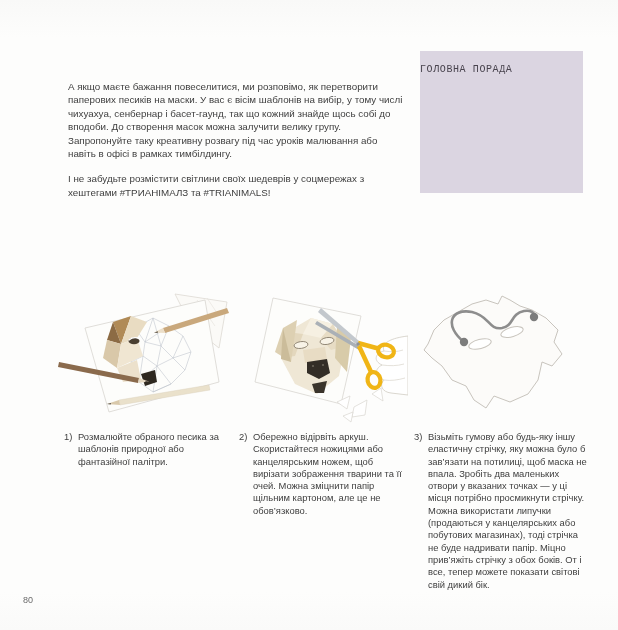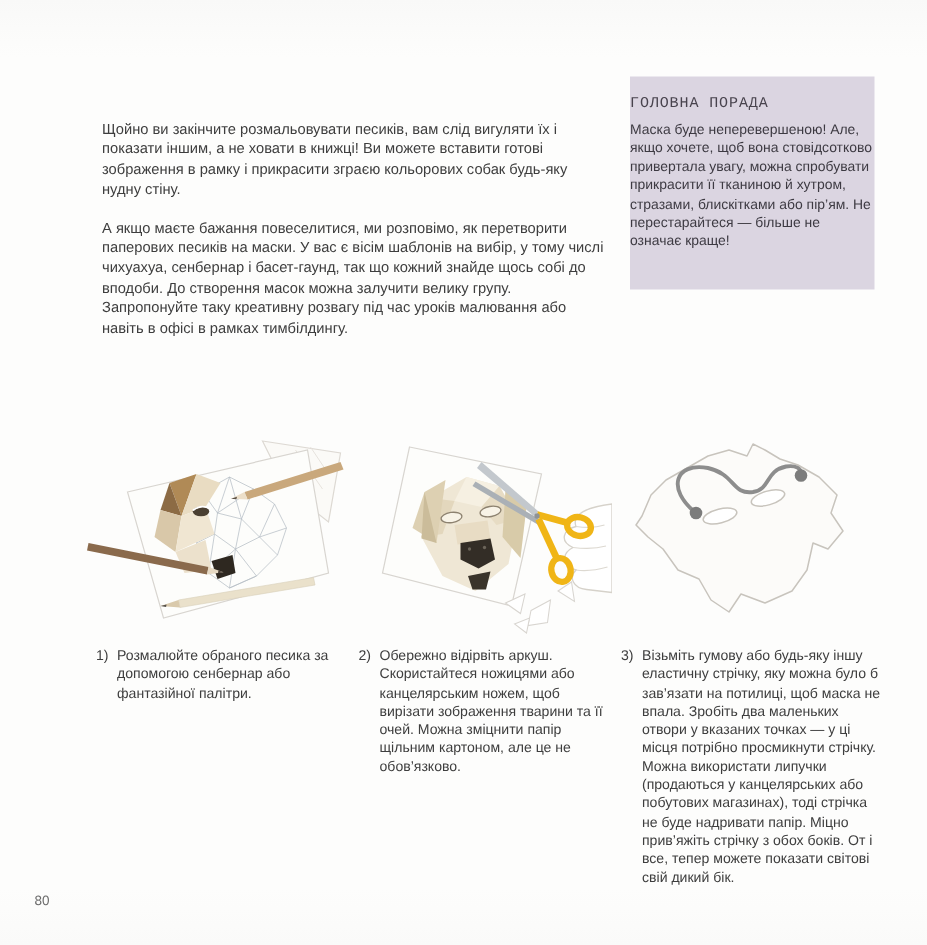--- a/index.html
+++ b/index.html
@@ -39,27 +39,26 @@
   #step3{left:414px;width:174px;}
   .pagenum{position:absolute;left:23px;top:595px;font-size:9px;color:#6b6b6b;}
 </style>
 </head>
 <body>
 
 <div class="page">
 
 
   <div class="intro">
-    <p>Щойно ви закінчите розмальовувати песиків, вам слід вигуляти їх і показати іншим, а не ховати в книжці! Ви можете вставити готові зображення в рамку і прикрасити зграєю кольорових собак будь-яку нудну стіну.</p>
     <p>А якщо маєте бажання повеселитися, ми розповімо, як перетворити паперових песиків на маски. У вас є вісім шаблонів на вибір, у тому числі чихуахуа, сенбернар і басет-гаунд, так що кожний знайде щось собі до вподоби. До створення масок можна залучити велику групу. Запропонуйте таку креативну розвагу під час уроків малювання або навіть в офісі в рамках тимбілдингу.</p>
+    <p>І не забудьте розмістити світлини своїх шедеврів у соцмережах з хештегами #ТРИАНІМАЛЗ та #TRIANIMALS!</p>
   </div>
 
   <div class="tip" style="background: rgb(219, 213, 225);">
     <h2>ГОЛОВНА ПОРАДА</h2>
-    <p>Маска буде неперевершеною! Але, якщо хочете, щоб вона стовідсотково привертала увагу, можна спробувати прикрасити її тканиною й хутром, стразами, блискітками або пір’ям. Не перестарайтеся — більше не означає краще!</p>
   </div>
 
 
   <div class="ill" id="ill1">
     <svg viewBox="0 0 175 140" xmlns="http://www.w3.org/2000/svg">
       <g>
         <polygon points="118,8 170,16 162,62 134,40" fill="#fbfaf7" stroke="#ddd9d3" stroke-width="0.8"></polygon>
         <path d="M140,14 L158,40 M150,12 L162,30" stroke="#e4e0da" stroke-width="0.6" fill="none"></path>
       </g>
       <g>
@@ -154,21 +153,21 @@
       <g>
         <path d="M56,56 C36,40 42,22 64,26 C82,30 80,44 94,42 C106,40 102,28 116,25 C122,24 127,26 126,31" fill="none" stroke="#8d8d8d" stroke-width="2.6" stroke-linecap="round"></path>
         <circle cx="56" cy="56" r="4.2" fill="#7c7c7c"></circle>
         <circle cx="126" cy="31" r="4.2" fill="#7c7c7c"></circle>
       </g>
     </svg>
   </div>
 
   <div class="step" id="step1">
     <span class="num">1)</span>
-    <span class="txt">Розмалюйте обраного песика за допомогою сенбернар або фантазійної палітри.</span>
+    <span class="txt">Розмалюйте обраного песика за шаблонів природної або фантазійної палітри.</span>
   </div>
   <div class="step" id="step2">
     <span class="num">2)</span>
     <span class="txt">Обережно відірвіть аркуш. Скористайтеся ножицями або канцелярським ножем, щоб вирізати зображення тварини та її очей. Можна зміцнити папір щільним картоном, але це не обов’язково.</span>
   </div>
   <div class="step" id="step3">
     <span class="num">3)</span>
     <span class="txt">Візьміть гумову або будь-яку іншу еластичну стрічку, яку можна було б зав’язати на потилиці, щоб маска не впала. Зробіть два маленьких отвори у вказаних точках — у ці місця потрібно просмикнути стрічку. Можна використати липучки (продаються у канцелярських або побутових магазинах), тоді стрічка не буде надривати папір. Міцно прив’яжіть стрічку з обох боків. От і все, тепер можете показати світові свій дикий бік.</span>
   </div>
 

